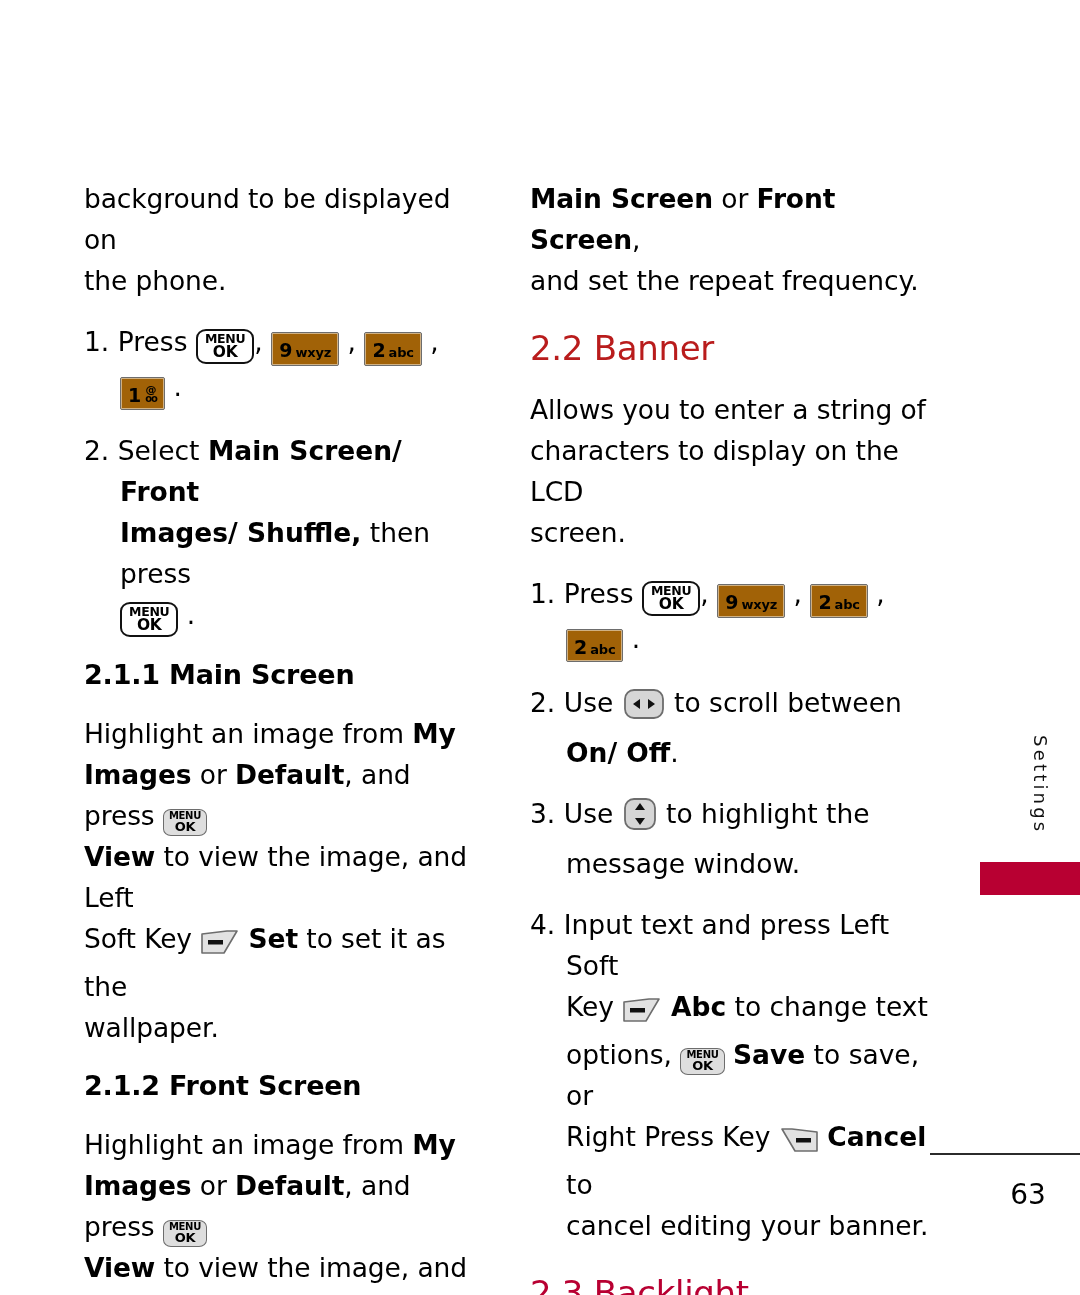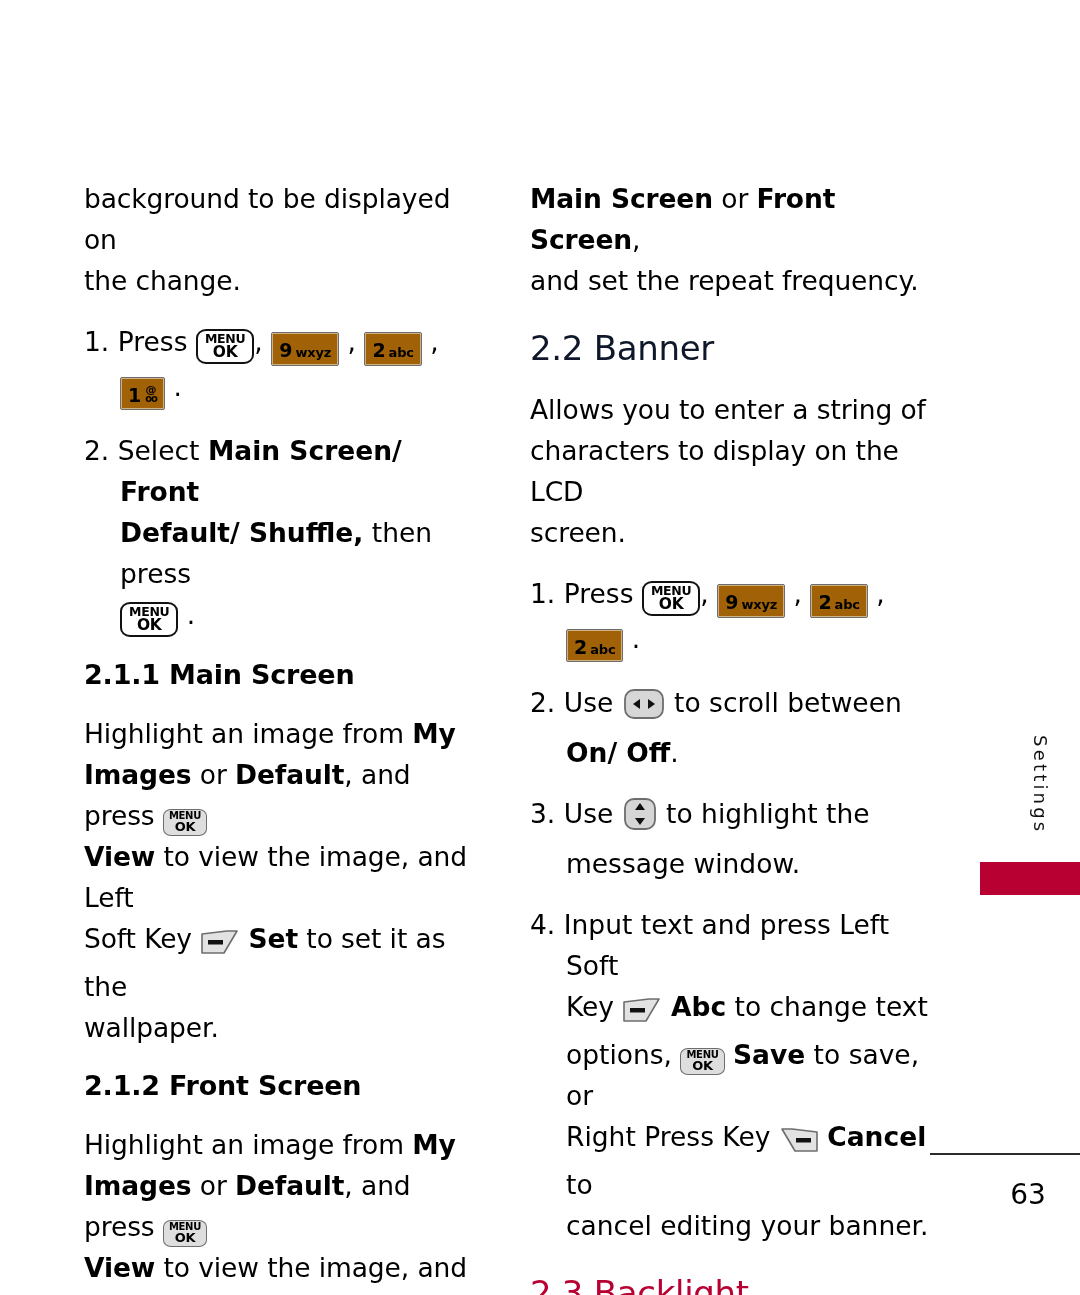--- a/index.html
+++ b/index.html
@@ -230,21 +230,21 @@
 </style>
 </head>
 <body>
 
 <div id="page">
 
   <div class="column" id="col-left">
 
     <p class="para">
       <span>background to be displayed on</span><br>
-      <span>the change.</span>
+      <span>the phone.</span>
     </p>
 
     <p class="step">
       <span class="num">1.</span>
       <span class="body">
         <span>Press</span>
         <span class="key key-menuok">
           <span class="m">MENU</span>
           <span class="o">OK</span>
         </span><span>,</span>
@@ -258,21 +258,21 @@
         <span>,</span>
         <span class="key key-num key-one">
           <span class="digit">1</span><span class="onestack"><span class="at">@</span><span class="vm">oo</span></span>
         </span>
         <span>.</span>
       </span>
     </p>
 
     <p class="step">
       <span class="num">2.</span>
-      <span class="body"><span>Select </span><span class="b">Main Screen/ Front</span><br><span class="b">Default/ Shuffle,</span><span> then press</span><br><span class="key key-menuok">
+      <span class="body"><span>Select </span><span class="b">Main Screen/ Front</span><br><span class="b">Images/ Shuffle,</span><span> then press</span><br><span class="key key-menuok">
           <span class="m">MENU</span>
           <span class="o">OK</span>
         </span> <span>.</span></span>
     </p>
 
     <h3 class="subhead">2.1.1 Main Screen</h3>
 
     <p class="para"><span>Highlight an image from </span><span class="b">My</span><br><span class="b">Images</span><span> or </span><span class="b">Default</span><span>, and press </span><span class="key key-menuok-grey"><span class="m">MENU</span><span class="o">OK</span></span><br><span class="b">View</span><span> to view the image, and Left</span><br><span>Soft Key </span><span class="key-svg"><svg width="40" height="26" viewBox="0 0 40 26">
             <path d="M2 5 L27 2 L37 2 L24 24 L2 24 Z" fill="#e2e2e2" stroke="#6d6d6d" stroke-width="1.6" stroke-linejoin="round"></path>
             <rect x="8" y="11" width="15" height="4.5" fill="#111111"></rect>
@@ -281,21 +281,21 @@
     <h3 class="subhead">2.1.2 Front Screen</h3>
 
     <p class="para"><span>Highlight an image from </span><span class="b">My</span><br><span class="b">Images</span><span> or </span><span class="b">Default</span><span>, and press </span><span class="key key-menuok-grey"><span class="m">MENU</span><span class="o">OK</span></span><br><span class="b">View</span><span> to view the image, and Left</span><br> <br></p>
 
   </div>
 
   <div class="column" id="col-right">
 
     <p class="para"><span class="b">Main Screen</span><span> or </span><span class="b">Front Screen</span><span>,</span><br><span>and set the repeat frequency.</span></p>
 
-    <h2 class="redhead" id="head-banner" style="color: #0f172a;">2.2 Banner</h2>
+    <h2 class="redhead" id="head-banner" style="color: #b91c1c;">2.2 Banner</h2>
 
     <p class="para">
       <span>Allows you to enter a string of</span><br>
       <span>characters to display on the LCD</span><br>
       <span>screen.</span>
     </p>
 
     <p class="step">
       <span class="num">1.</span>
       <span class="body">

